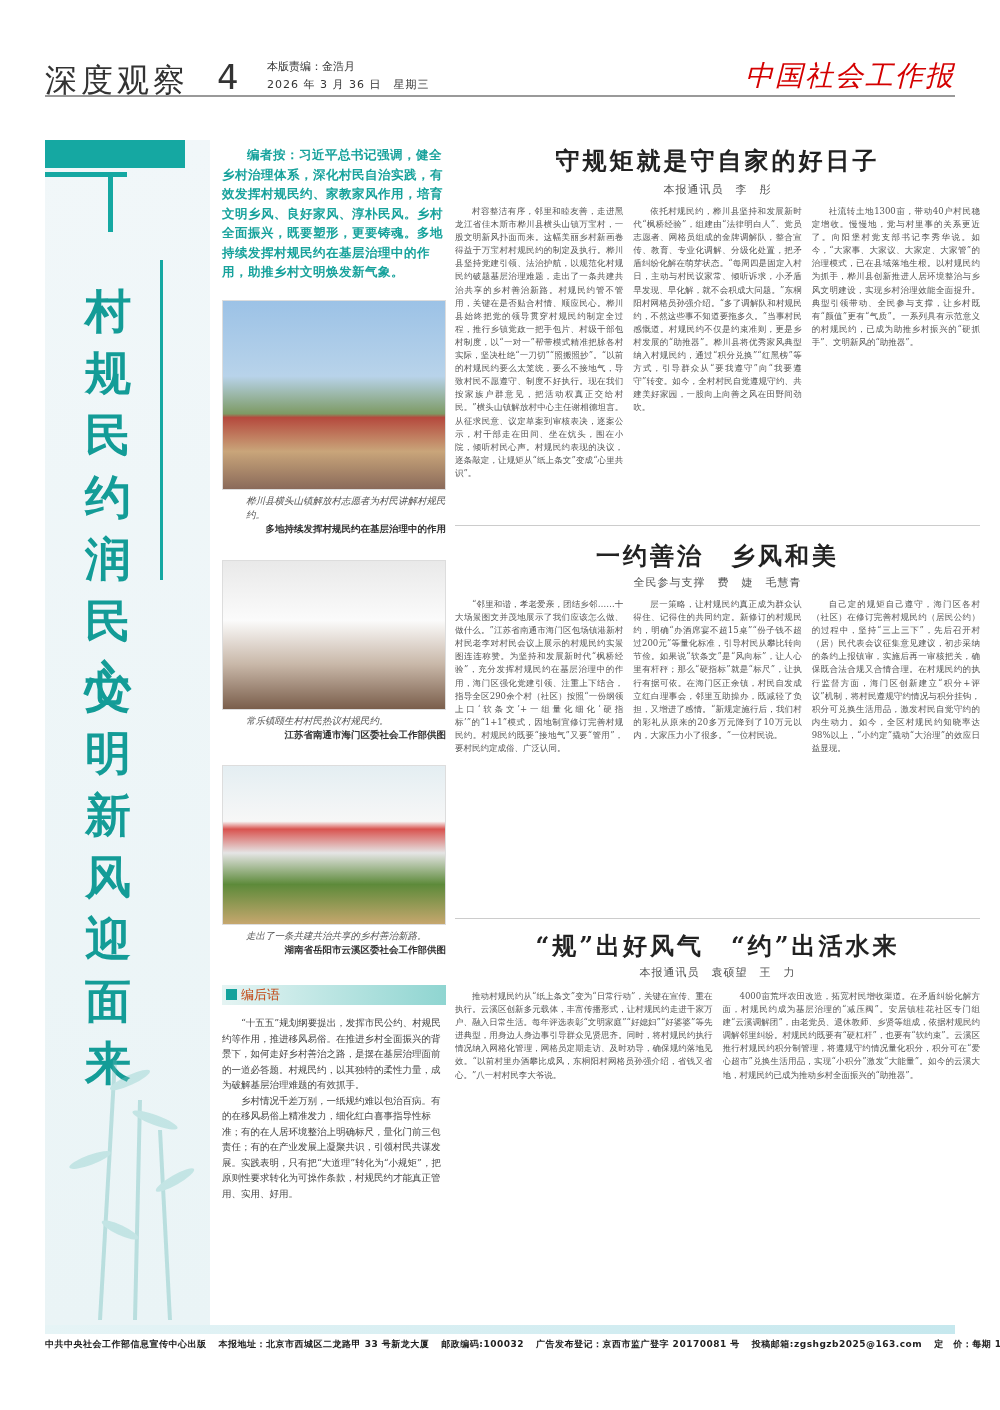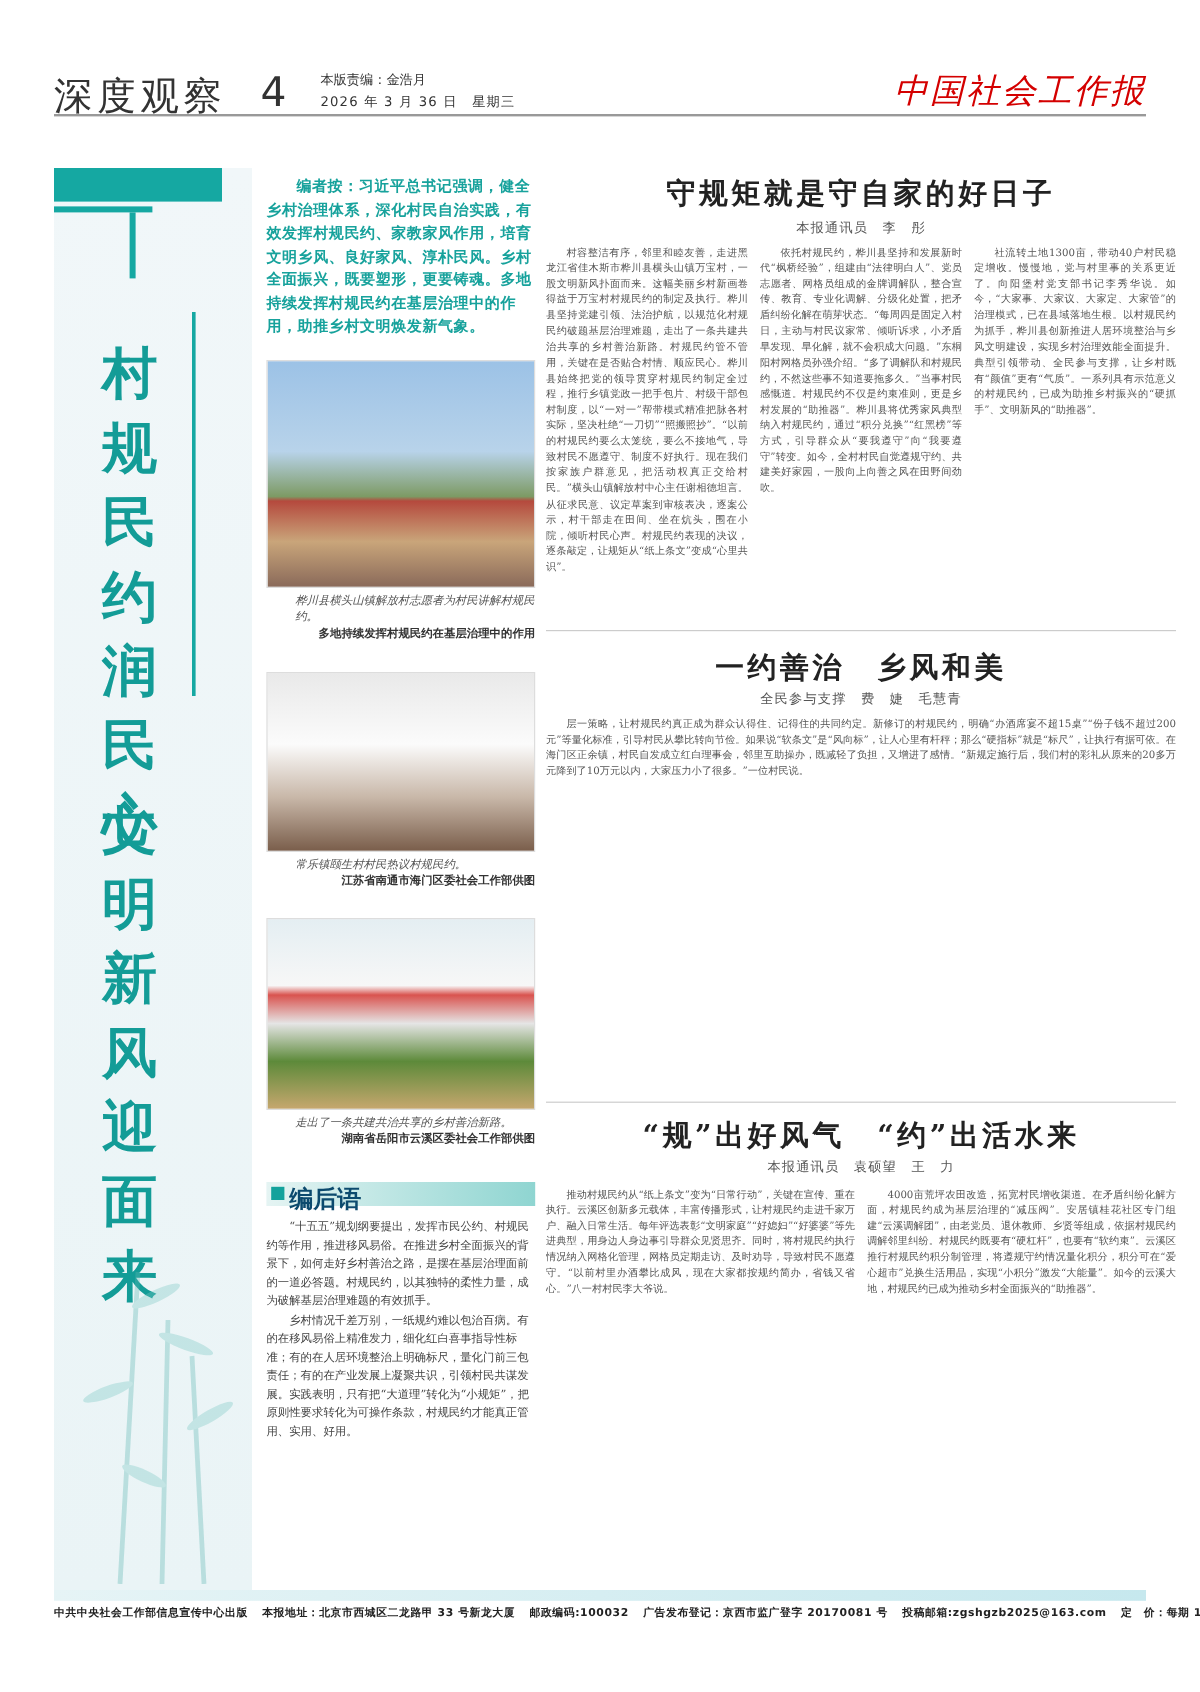--- a/index.html
+++ b/index.html
@@ -20,21 +20,21 @@
 .intro{position:absolute;left:222px;top:145px;width:224px;font-size:12.5px;line-height:19.5px;color:#17a29c;font-weight:bold;text-indent:2em;letter-spacing:0.5px}
 .photo{position:absolute;border:1px solid #ddd;overflow:hidden}
 .photo1{left:222px;top:300px;width:224px;height:190px;background:linear-gradient(180deg,#9cc2e6 0%,#b8d3ea 40%,#7d9a64 60%,#b5493d 62%,#c9a57a 80%,#8a6a5a 100%)}
 .photo2{left:222px;top:560px;width:224px;height:150px;background:linear-gradient(180deg,#e9e9e9 0%,#fbfbfb 40%,#c8b7a8 70%,#7a5e4b 100%)}
 .photo3{left:222px;top:765px;width:224px;height:160px;background:linear-gradient(180deg,#e4eef2 0%,#f7f7f7 35%,#d9534f 40%,#e5e5e5 55%,#5d8a3a 75%,#c6a76e 100%)}
 .caption{position:absolute;left:222px;width:224px;font-size:9.5px;color:#555;line-height:14px}
 .caption .c1{display:block;padding-left:24px;font-style:italic}
 .caption .c2{display:block;text-align:right;font-weight:bold;color:#333}
 .afterword-bar{position:absolute;left:222px;top:985px;width:224px;height:20px;background:linear-gradient(90deg,#e5f4f3,#8fd5d1)}
 .afterword-sq{position:absolute;left:226px;top:989px;width:11px;height:11px;background:#13a29c}
-.afterword-title{position:absolute;left:241px;top:986px;font-size:20px;font-weight:bold;color:#0c4a6e}
+.afterword-title{position:absolute;left:241px;top:986px;font-size:13px;font-weight:normal;color:#c2410c}
 .afterword-text{position:absolute;left:222px;top:1015px;width:224px;font-size:9.5px;line-height:15.5px;color:#444;text-indent:2em;font-family:"DejaVu Serif",serif}
 .bamboo{position:absolute;left:60px;top:1040px;width:150px;height:280px;opacity:.35}
 .art-title{position:absolute;left:455px;width:525px;text-align:center;font-size:24px;font-weight:bold;font-family:"DejaVu Serif",serif;letter-spacing:3px;color:#222}
 .byline{position:absolute;left:455px;width:525px;text-align:center;font-size:11px;color:#555;font-family:"DejaVu Serif",serif;letter-spacing:1px}
 .cols{position:absolute;left:455px;width:525px;display:flex;gap:10px}
 .col{flex:1;font-size:8.5px;line-height:13.1px;color:#555;font-family:"DejaVu Serif",serif;text-align:justify;text-indent:2em;overflow:hidden}
 .divider{position:absolute;left:455px;width:525px;height:1px;background:#ccc}
 .footer-bar{position:absolute;left:45px;top:1325px;width:910px;height:9px;background:linear-gradient(90deg,#e6f4f6,#c6e8ee)}
 .footer{position:absolute;left:45px;top:1338px;width:910px;font-size:9px;color:#222;font-weight:bold;letter-spacing:0.5px;white-space:nowrap;display:flex;gap:12px}
 </style>
@@ -102,28 +102,30 @@
 <div class="cols" style="top:205px;height:310px">
   <div class="col">村容整洁有序，邻里和睦友善，走进黑龙江省佳木斯市桦川县横头山镇万宝村，一股文明新风扑面而来。这幅美丽乡村新画卷得益于万宝村村规民约的制定及执行。桦川县坚持党建引领、法治护航，以规范化村规民约破题基层治理难题，走出了一条共建共治共享的乡村善治新路。村规民约管不管用，关键在是否贴合村情、顺应民心。桦川县始终把党的领导贯穿村规民约制定全过程，推行乡镇党政一把手包片、村级干部包村制度，以“一对一”帮带模式精准把脉各村实际，坚决杜绝“一刀切”“照搬照抄”。“以前的村规民约要么太笼统，要么不接地气，导致村民不愿遵守、制度不好执行。现在我们按家族户群意见，把活动权真正交给村民。”横头山镇解放村中心主任谢相德坦言。从征求民意、议定草案到审核表决，逐案公示，村干部走在田间、坐在炕头，围在小院，倾听村民心声。村规民约表现的决议，逐条敲定，让规矩从“纸上条文”变成“心里共识”。</div>
   <div class="col">依托村规民约，桦川县坚持和发展新时代“枫桥经验”，组建由“法律明白人”、党员志愿者、网格员组成的金牌调解队，整合宣传、教育、专业化调解、分级化处置，把矛盾纠纷化解在萌芽状态。“每周四是固定入村日，主动与村民议家常、倾听诉求，小矛盾早发现、早化解，就不会积成大问题。”东桐阳村网格员孙强介绍。“多了调解队和村规民约，不然这些事不知道要拖多久。”当事村民感慨道。村规民约不仅是约束准则，更是乡村发展的“助推器”。桦川县将优秀家风典型纳入村规民约，通过“积分兑换”“红黑榜”等方式，引导群众从“要我遵守”向“我要遵守”转变。如今，全村村民自觉遵规守约、共建美好家园，一股向上向善之风在田野间劲吹。</div>
   <div class="col">社流转土地1300亩，带动40户村民稳定增收。慢慢地，党与村里事的关系更近了。向阳堡村党支部书记李秀华说。如今，“大家事、大家议、大家定、大家管”的治理模式，已在县域落地生根。以村规民约为抓手，桦川县创新推进人居环境整治与乡风文明建设，实现乡村治理效能全面提升。典型引领带动、全民参与支撑，让乡村既有“颜值”更有“气质”。一系列具有示范意义的村规民约，已成为助推乡村振兴的“硬抓手”、文明新风的“助推器”。</div>
 </div>
 <div class="divider" style="top:525px"></div>
 
 <div class="art-title" style="top:540px">一约善治　乡风和美</div>
 <div class="byline" style="top:575px">全民参与支撑　费　婕　毛慧青</div>
 <div class="cols" style="top:598px;height:310px">
+  <div class="col">“邻里和谐，孝老爱亲，团结乡邻……十大场景图文并茂地展示了我们应该怎么做、做什么。”江苏省南通市海门区包场镇港新村村民老李对村民会议上展示的村规民约实景图连连称赞。为坚持和发展新时代“枫桥经验”，充分发挥村规民约在基层治理中的作用，海门区强化党建引领、注重上下结合，指导全区290余个村（社区）按照“一份纲领上口‘软条文’+一组量化细化‘硬指标’”的“1+1”模式，因地制宜修订完善村规民约。村规民约既要“接地气”又要“管用”，要村民约定成俗、广泛认同。</div>
   <div class="col">层一策略，让村规民约真正成为群众认得住、记得住的共同约定。新修订的村规民约，明确“办酒席宴不超15桌”“份子钱不超过200元”等量化标准，引导村民从攀比转向节俭。如果说“软条文”是“风向标”，让人心里有杆秤；那么“硬指标”就是“标尺”，让执行有据可依。在海门区正余镇，村民自发成立红白理事会，邻里互助操办，既减轻了负担，又增进了感情。“新规定施行后，我们村的彩礼从原来的20多万元降到了10万元以内，大家压力小了很多。”一位村民说。</div>
+  <div class="col">自己定的规矩自己遵守，海门区各村（社区）在修订完善村规民约（居民公约）的过程中，坚持“三上三下”，先后召开村（居）民代表会议征集意见建议，初步采纳的条约上报镇审，实施后再一审核把关，确保既合法合规又合情合理。在村规民约的执行监督方面，海门区创新建立“积分+评议”机制，将村民遵规守约情况与积分挂钩，积分可兑换生活用品，激发村民自觉守约的内生动力。如今，全区村规民约知晓率达98%以上，“小约定”撬动“大治理”的效应日益显现。</div>
 </div>
 <div class="divider" style="top:918px"></div>
 
 <div class="art-title" style="top:930px">“规”出好风气　“约”出活水来</div>
 <div class="byline" style="top:965px">本报通讯员　袁硕望　王　力</div>
 <div class="cols" style="top:990px;height:330px">
-  <div class="col">推动村规民约从“纸上条文”变为“日常行动”，关键在宣传、重在执行。云溪区创新多元载体，丰富传播形式，让村规民约走进千家万户、融入日常生活。每年评选表彰“文明家庭”“好媳妇”“好婆婆”等先进典型，用身边人身边事引导群众见贤思齐。同时，将村规民约执行情况纳入网格化管理，网格员定期走访、及时劝导，导致村民不愿遵守。“以前村里办酒攀比成风，现在大家都按规约简办，省钱又省心。”八一村村民李大爷说。</div>
+  <div class="col">推动村规民约从“纸上条文”变为“日常行动”，关键在宣传、重在执行。云溪区创新多元载体，丰富传播形式，让村规民约走进千家万户、融入日常生活。每年评选表彰“文明家庭”“好媳妇”“好婆婆”等先进典型，用身边人身边事引导群众见贤思齐。同时，将村规民约执行情况纳入网格化管理，网格员定期走访、及时劝导，确保规约落地见效。“以前村里办酒攀比成风，东桐阳村网格员孙强介绍，省钱又省心。”八一村村民李大爷说。</div>
   <div class="col">4000亩荒坪农田改造，拓宽村民增收渠道。在矛盾纠纷化解方面，村规民约成为基层治理的“减压阀”。安居镇桂花社区专门组建“云溪调解团”，由老党员、退休教师、乡贤等组成，依据村规民约调解邻里纠纷。村规民约既要有“硬杠杆”，也要有“软约束”。云溪区推行村规民约积分制管理，将遵规守约情况量化积分，积分可在“爱心超市”兑换生活用品，实现“小积分”激发“大能量”。如今的云溪大地，村规民约已成为推动乡村全面振兴的“助推器”。</div>
 </div>
 
 <div class="footer-bar"></div>
 <div class="footer">
   <span>中共中央社会工作部信息宣传中心出版</span>
   <span>本报地址：北京市西城区二龙路甲 33 号新龙大厦</span>
   <span>邮政编码:100032</span>
   <span>广告发布登记：京西市监广登字 20170081 号</span>
   <span>投稿邮箱:zgshgzb2025@163.com</span>

